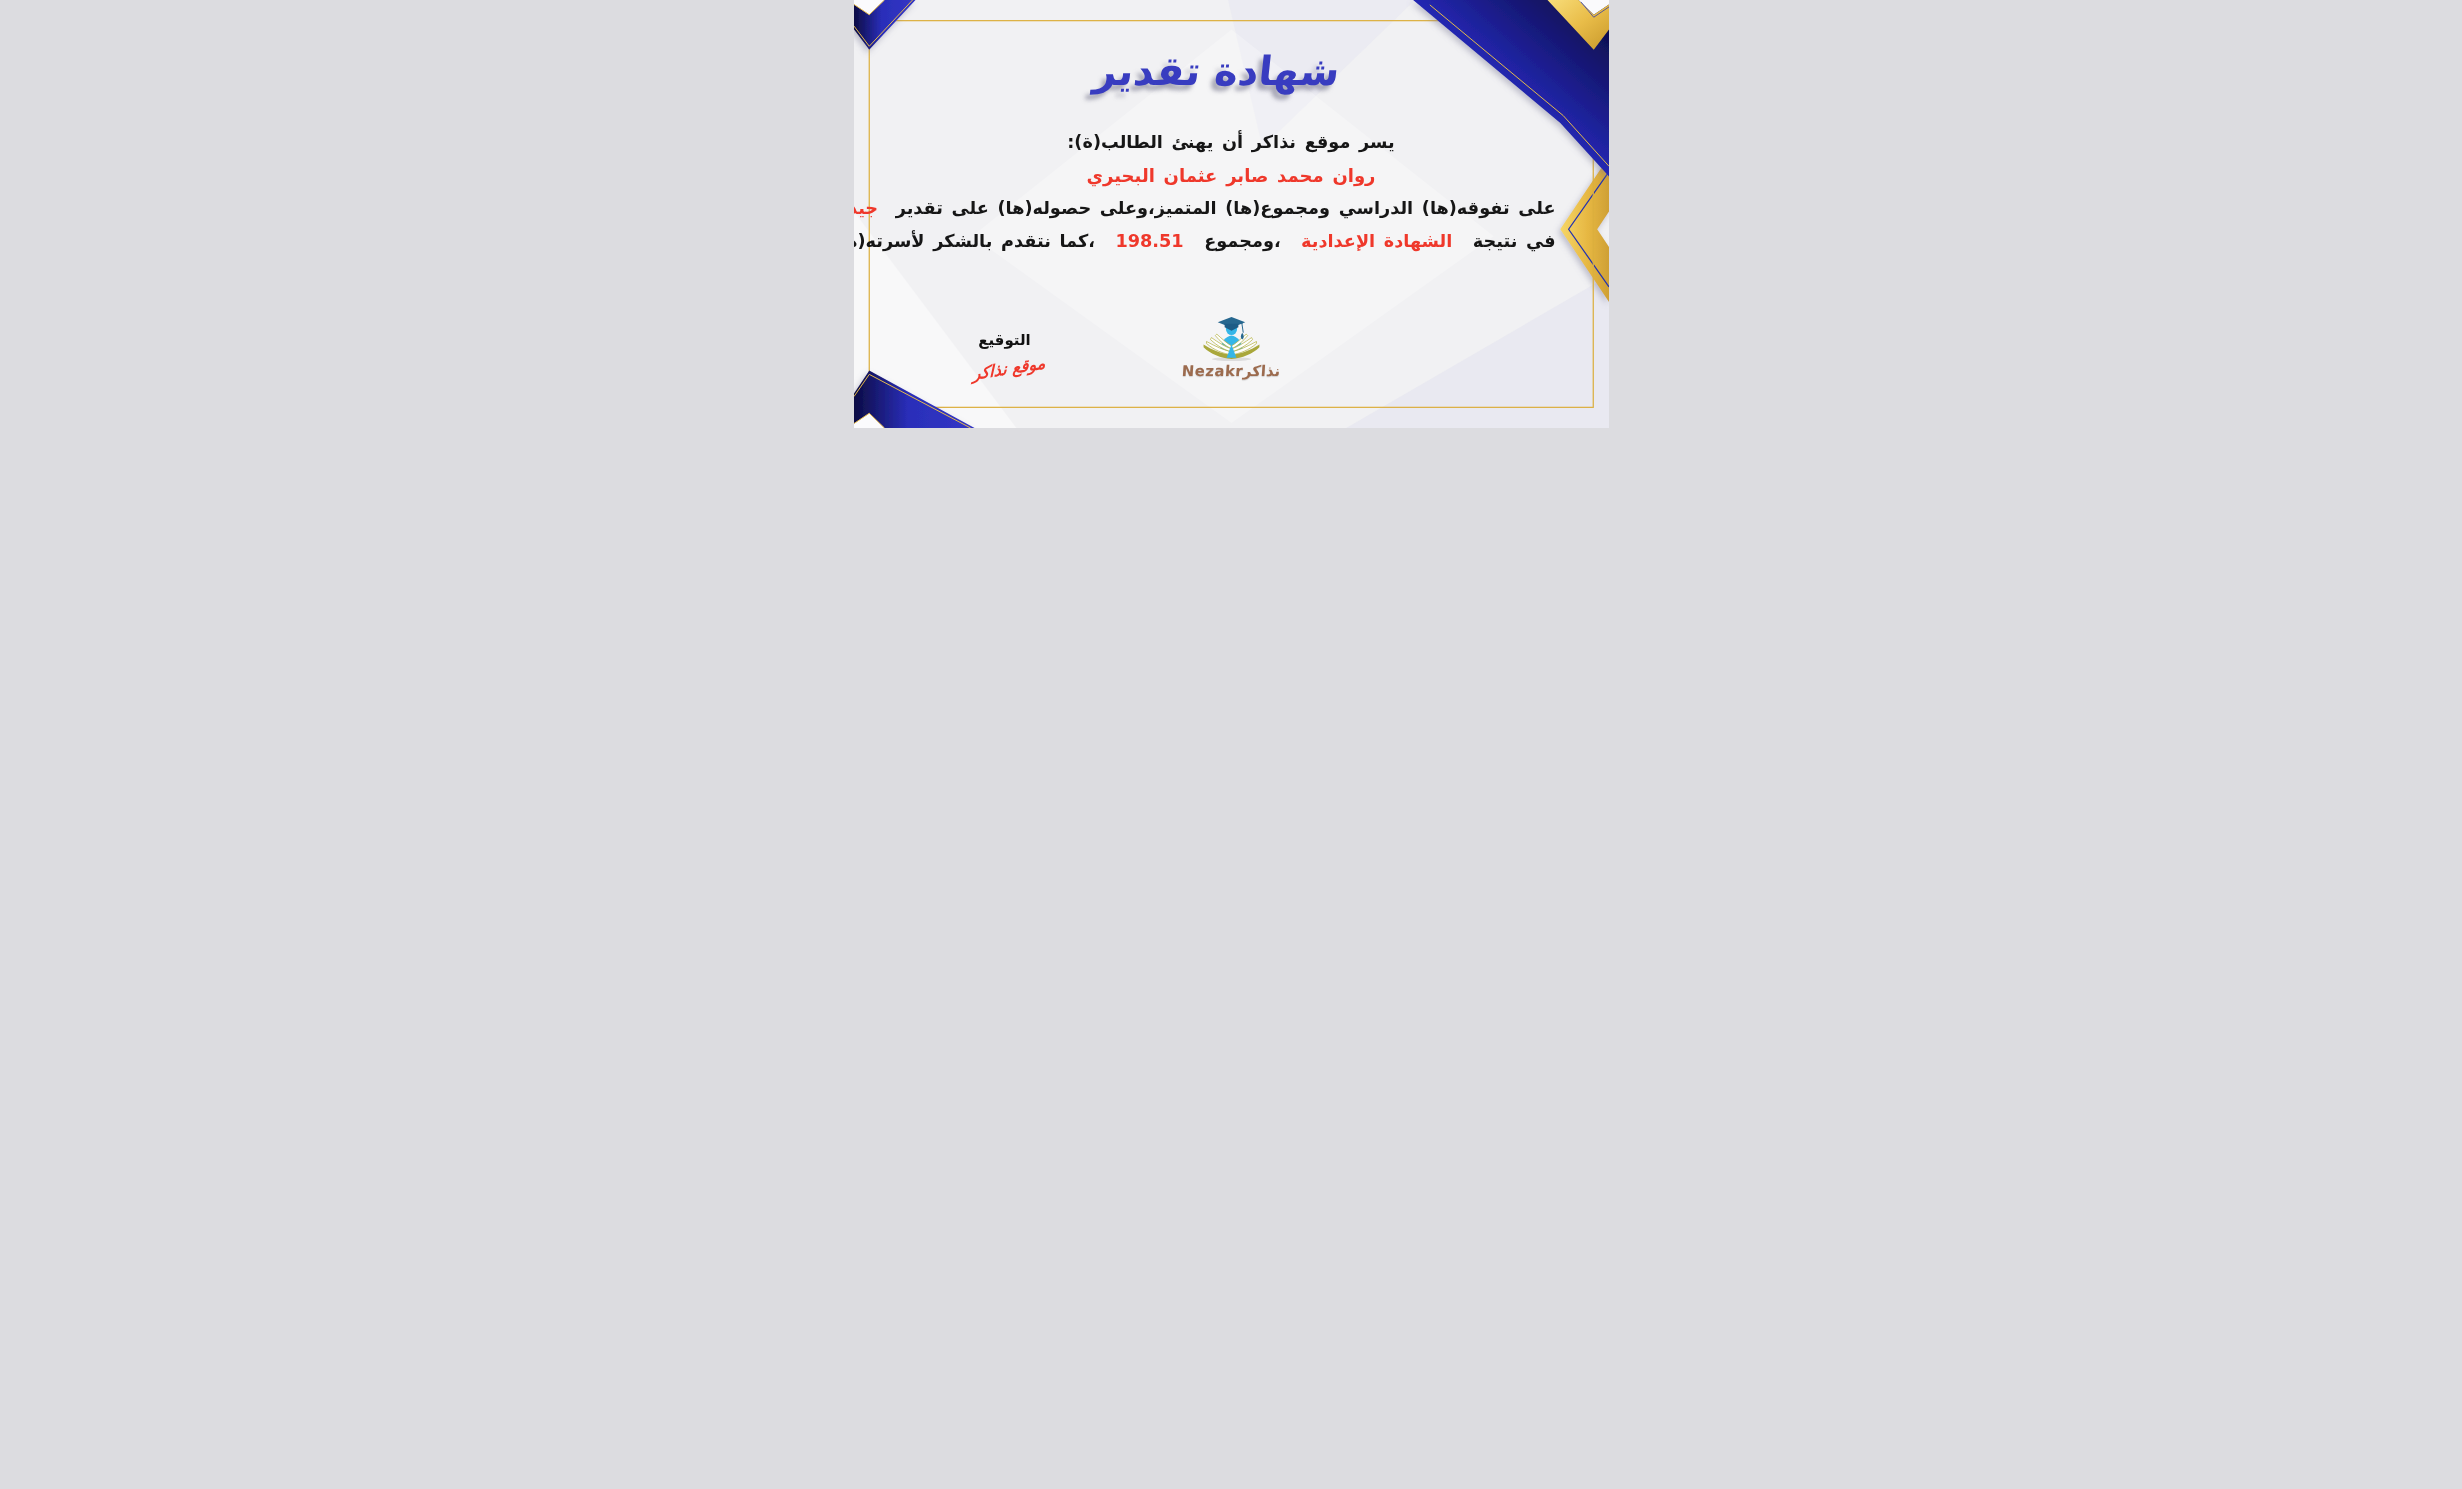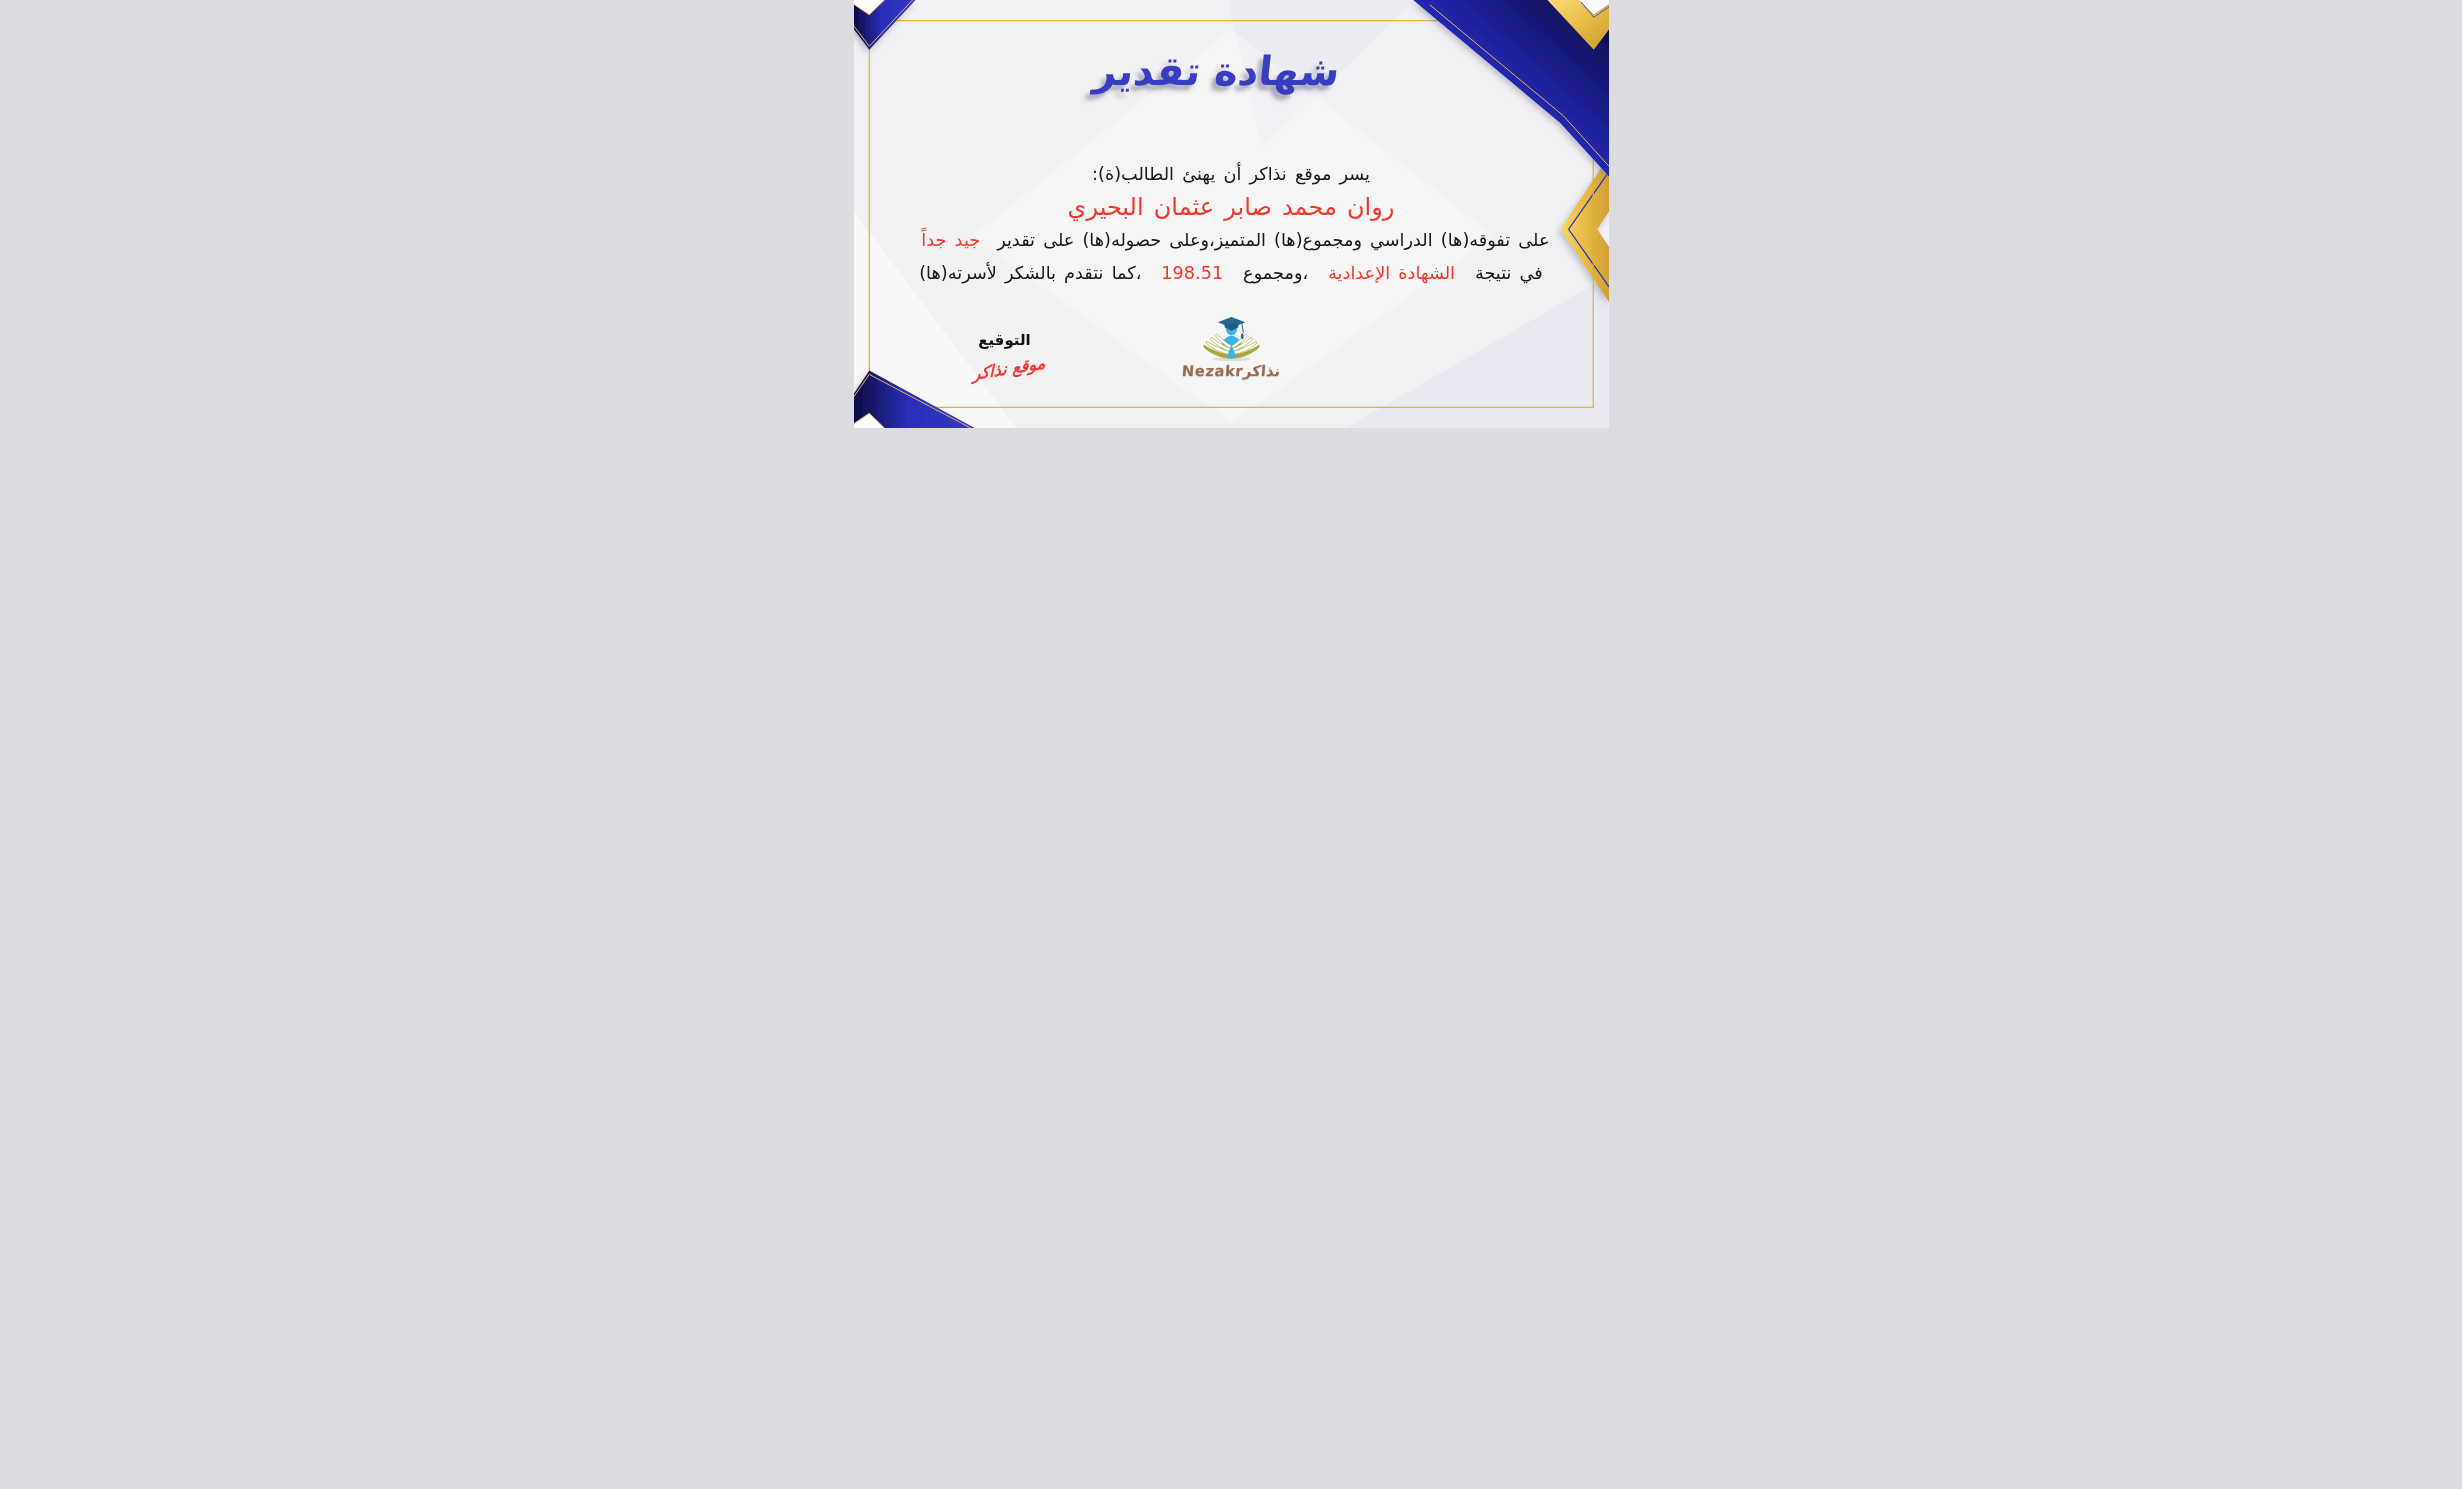--- a/index.html
+++ b/index.html
@@ -19,28 +19,27 @@
     font-size:40px;font-weight:bold;
     color:#383cc0;
     transform:translateX(-14.8px) skewX(-6deg);
     text-shadow:-3.9px 5.4px 4.4px rgba(105,105,130,.55);
     letter-spacing:1px;
   }
   
   .textblock{
     position:absolute;top:126px;left:53px;right:53px;
     direction:rtl;text-align:center;
-    font-weight:normal;color:#161616;
+    font-weight:bold;color:#161616;
     font-size:17.7px;line-height:33px;
     word-spacing:2.5px;
-    margin-top:32px;
   }
   .row{white-space:nowrap;}
   .red{color:#ef382b;}
-  .student{font-size:24px;}
+  .student{font-size:18px;}
   .fill{margin:0 11.8px;}
   .fill-sm{margin:0 8.9px;}
   
   .sig-label{
     position:absolute;left:109px;top:331px;width:84px;
     text-align:center;font-size:15px;font-weight:bold;color:#111;
   }
   .sig-script{
     position:absolute;left:101px;top:359px;width:108px;
     text-align:center;font-size:16.3px;font-weight:bold;

